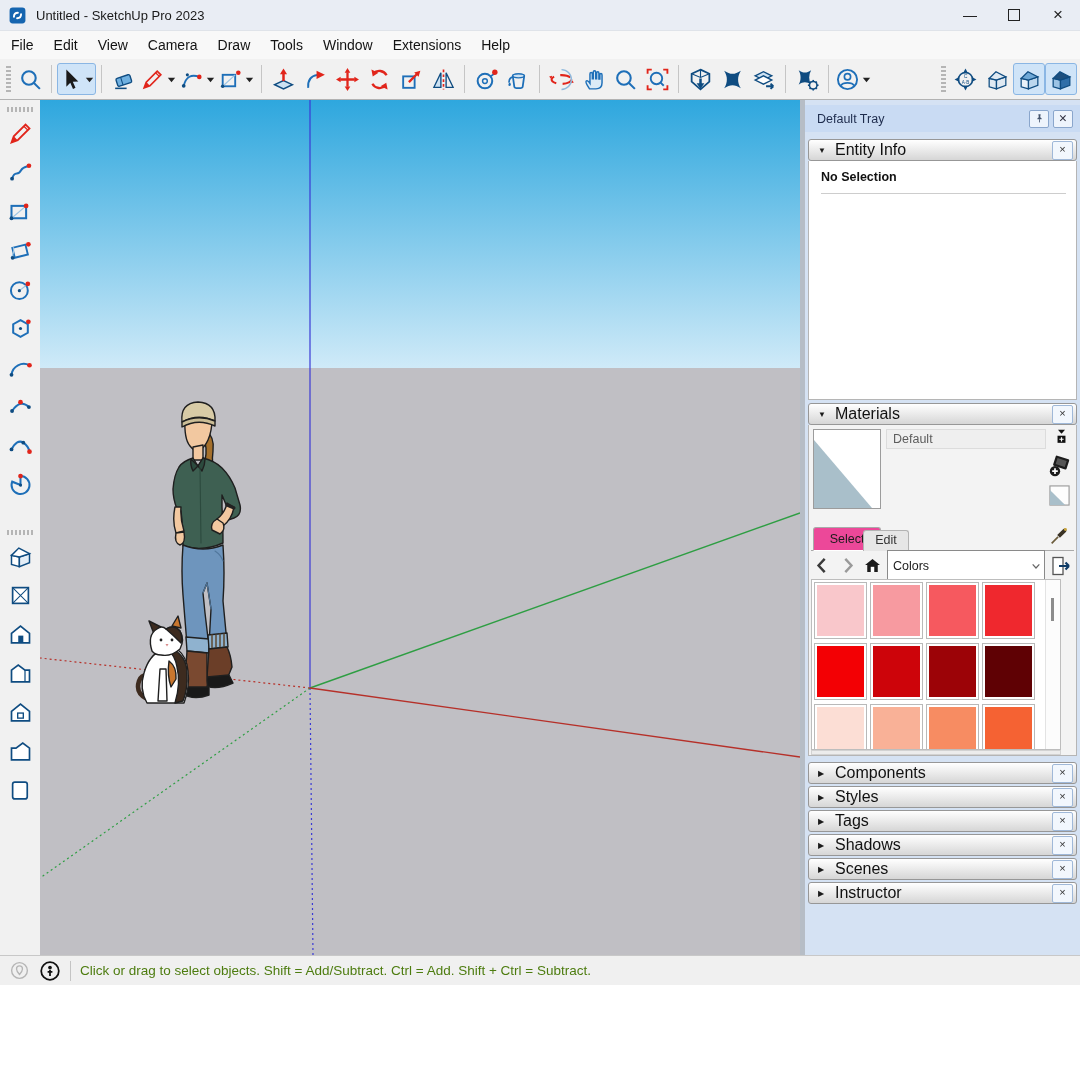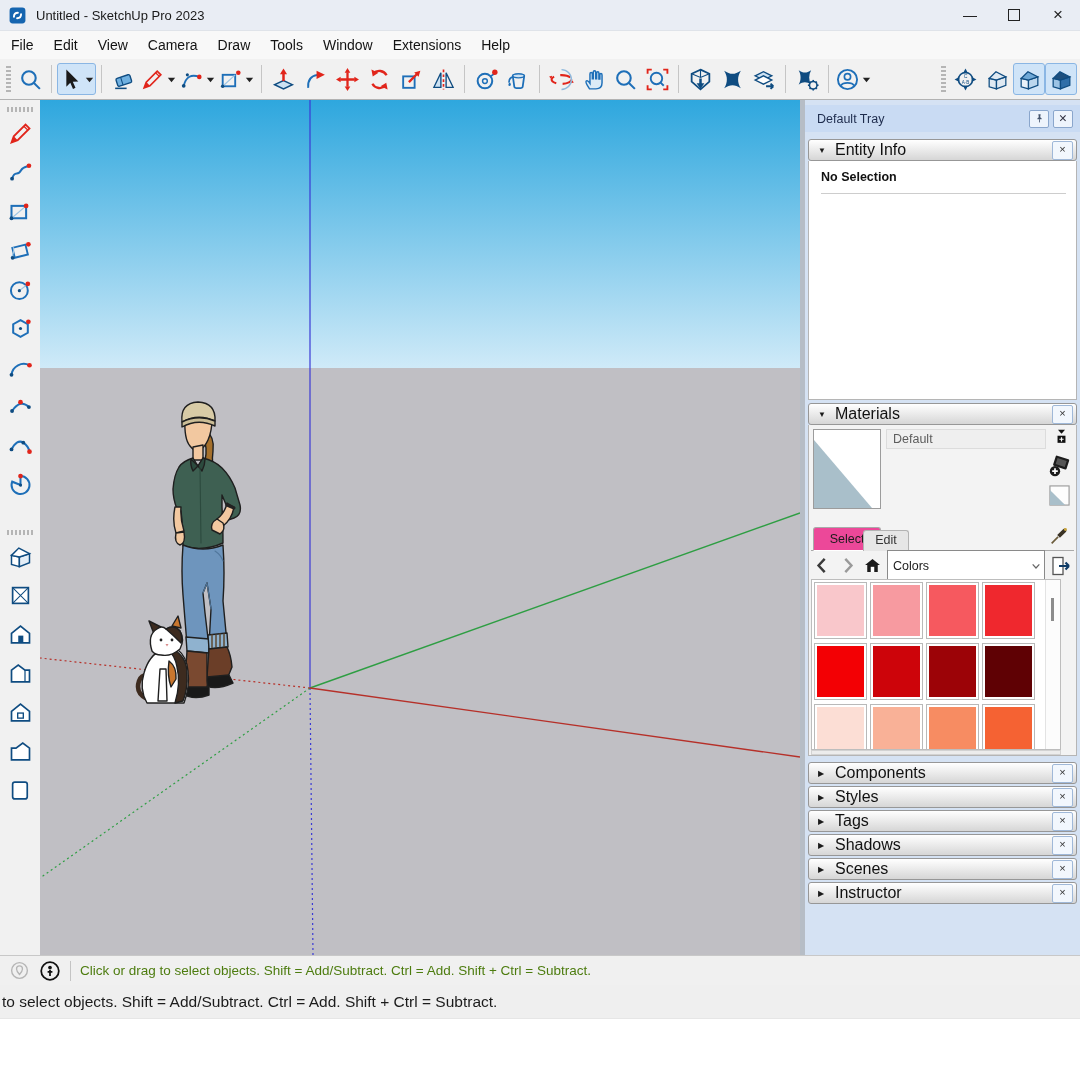--- a/index.html
+++ b/index.html
@@ -803,18 +803,15 @@
         </svg></span>
     <span class="sb-ic" style="width:22px;height:22px;margin-left:9px"><svg viewBox="0 0 24 24" width="22" height="22">
           <circle cx="12" cy="12" r="9.6" fill="none" stroke="#111" stroke-width="1.9"></circle>
           <circle cx="12" cy="8.3" r="2" fill="#111"></circle>
           <path d="M12 11 v6.5 M9.4 13 h5.2" stroke="#111" stroke-width="1.9"></path>
         </svg></span>
     <span class="sb-sep"></span>
     <span class="sb-hint">Click or drag to select objects. Shift = Add/Subtract. Ctrl = Add. Shift + Ctrl = Subtract.</span>
   </div>
 
-  <div class="overflow-strip">
-    <span class="os-text">to select objects. Shift = Add/Subtract. Ctrl = Add. Shift + Ctrl = Subtract.</span>
-  </div>
 
 
 </div>
 
 </body></html>

